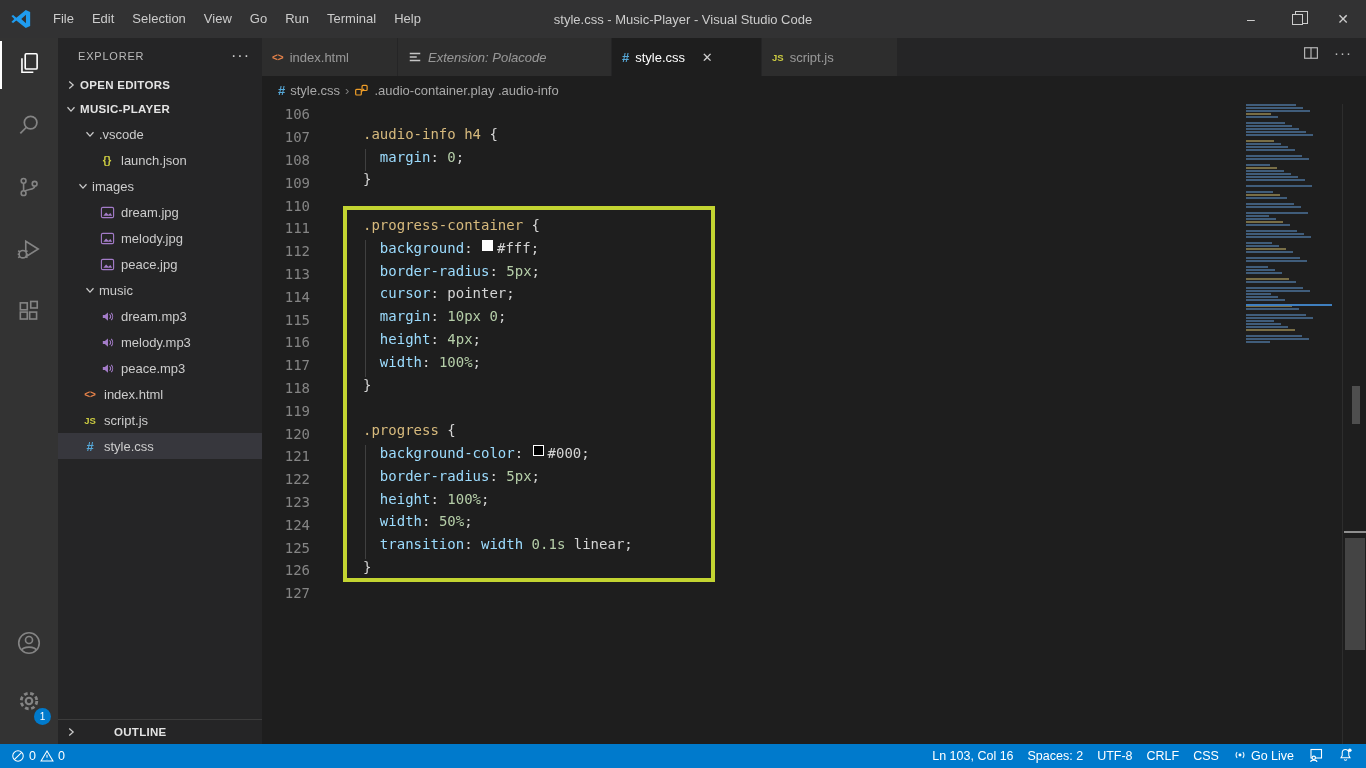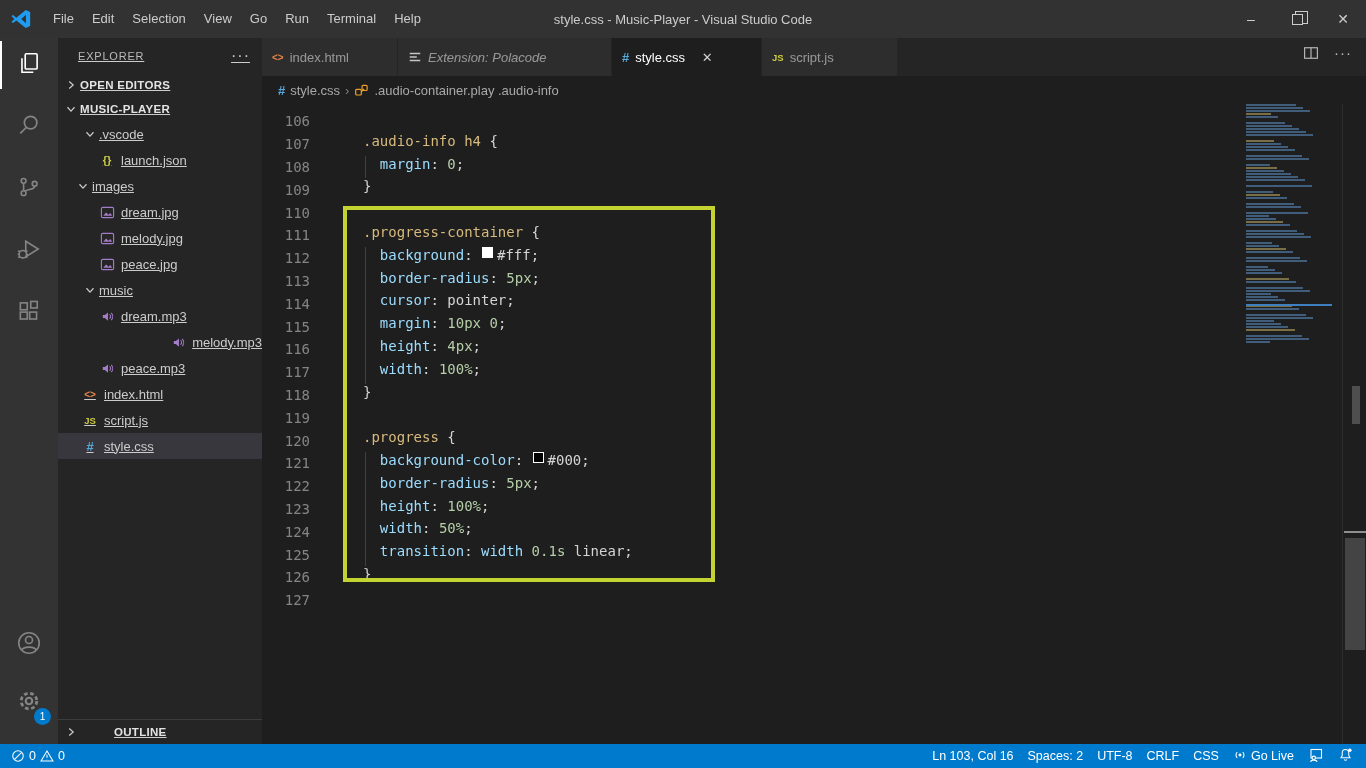--- a/index.html
+++ b/index.html
@@ -18,21 +18,21 @@
   
   #activitybar { position:absolute; left:0; top:38px; width:58px; height:706px; background:#333333;
                  display:flex; flex-direction:column; padding-bottom:10px; z-index:20;}
   .act-cell { width:58px; height:54px; margin-bottom:8px; display:flex; align-items:center; justify-content:center; position:relative; cursor:pointer;}
   .act-cell.active::before { content:""; position:absolute; left:0; top:3px; bottom:3px; width:2px; background:#ffffff; }
   .act-spacer { flex:1; }
   .badge { position:absolute; right:7px; bottom:5px; width:17px; height:17px; border-radius:50%;
            background:#007acc; color:#ffffff; font-size:10px; display:flex; align-items:center; justify-content:center; }
   
   #sidebar { position:absolute; left:58px; top:38px; width:204px; height:706px; background:#252526;
-             color:#cccccc; display:flex; flex-direction:column; z-index:10;text-decoration:underline; }
+             color:#cccccc; display:flex; flex-direction:column; z-index:10; }
   #sidebar-header { height:35px; display:flex; align-items:center; padding:0 12px 0 20px;
                     font-size:11px; letter-spacing:.8px; color:#bbbbbb; }
   #sidebar-header .sp { flex:1; }
   #explorer-actions { font-size:16px; letter-spacing:1px; color:#cccccc; cursor:pointer; line-height:8px;}
   .section-row { height:24px; display:flex; align-items:center; font-weight:bold; font-size:11.5px;
                  color:#e4e4e4; cursor:pointer; padding-left:4px; letter-spacing:.3px;}
   .section-row .cv { width:18px; display:flex; justify-content:center; }
   #tree { flex:1; overflow:hidden; }
   .tree-row { height:26px; display:flex; align-items:center; font-size:13px; color:#cccccc; cursor:pointer; }
   .tree-row.selected { background:#37373d; }
@@ -46,21 +46,21 @@
          background:#2d2d2d; border-right:1px solid #252526; cursor:pointer; }
   .tab.active { background:#1e1e1e; color:#ffffff; }
   .tab .ticon { margin-right:6px; display:flex; align-items:center; }
   .tab .tclose { margin-left:12px; font-size:13px; color:#cfcfcf; width:20px; text-align:center; border-radius:4px;}
   #editor-actions { position:absolute; right:14px; top:44px; display:flex; gap:14px; z-index:6;}
   #breadcrumb { position:absolute; left:262px; top:76px; right:0; height:28px; background:#1e1e1e;
                 display:flex; align-items:center; padding-left:16px; font-size:13px; color:#a9a9a9; z-index:4;}
   #breadcrumb .bc-sep { margin:0 5px; color:#7f7f7f; }
   #breadcrumb .bc-ic { margin-right:5px; display:flex; align-items:center;}
   
-  #code { position:absolute; left:262px; top:110px; width:980px; z-index:1;
+  #code { position:absolute; left:262px; top:103px; width:980px; z-index:1;
           font-family:"DejaVu Sans Mono", monospace; font-size:14px; }
   .cl { display:flex; height:22.8px; align-items:center; white-space:pre; }
   .ln { width:78px; padding-right:30px; text-align:right; color:#858585; flex-shrink:0; cursor:pointer;}
   .ct { padding-left:23px; position:relative; height:100%; display:flex; flex:1; cursor:text;}
   .ct.g::before { content:""; position:absolute; left:25px; top:0; bottom:0; border-left:1px solid #404040; }
   .tk-sel { color:#d7ba7d; } .tk-pn { color:#9cdcfe; } .tk-num { color:#b5cea8; } .tk-fg { color:#d4d4d4; }
   .swatch { display:inline-block; width:11px; height:11px; margin:0 4px 0 1px; vertical-align:-1px; }
   .swW { background:#ffffff; } .swB { background:#000000; border:1px solid #ffffff; }
   #hl-box { position:absolute; left:343px; top:206px; width:372px; height:376px;
             border:4px solid #c3d431; z-index:3; pointer-events:none; }
@@ -234,21 +234,21 @@
       </div>
       <div class="tree-row" style="padding-left: 40px;">
         <span class="ficon">
           <svg width="15" height="15" viewBox="0 0 16 16">
             <path d="M3 6.3v3.4h2.2L8.5 12.4V3.6L5.2 6.3z" fill="#a47cc9"></path>
             <path d="M10.2 5.6a3.4 3.4 0 010 4.8M12 4.1a5.8 5.8 0 010 7.8" stroke="#a47cc9" stroke-width="1.1" fill="none"></path>
           </svg>
         </span>
         <span>dream.mp3</span>
       </div>
-      <div class="tree-row" style="padding-left: 40px; justify-content: flex-end;">
+      <div class="tree-row" style="padding-left: 40px;">
         <span class="ficon">
           <svg width="15" height="15" viewBox="0 0 16 16">
             <path d="M3 6.3v3.4h2.2L8.5 12.4V3.6L5.2 6.3z" fill="#a47cc9"></path>
             <path d="M10.2 5.6a3.4 3.4 0 010 4.8M12 4.1a5.8 5.8 0 010 7.8" stroke="#a47cc9" stroke-width="1.1" fill="none"></path>
           </svg>
         </span>
         <span>melody.mp3</span>
       </div>
       <div class="tree-row" style="padding-left: 40px;">
         <span class="ficon">

